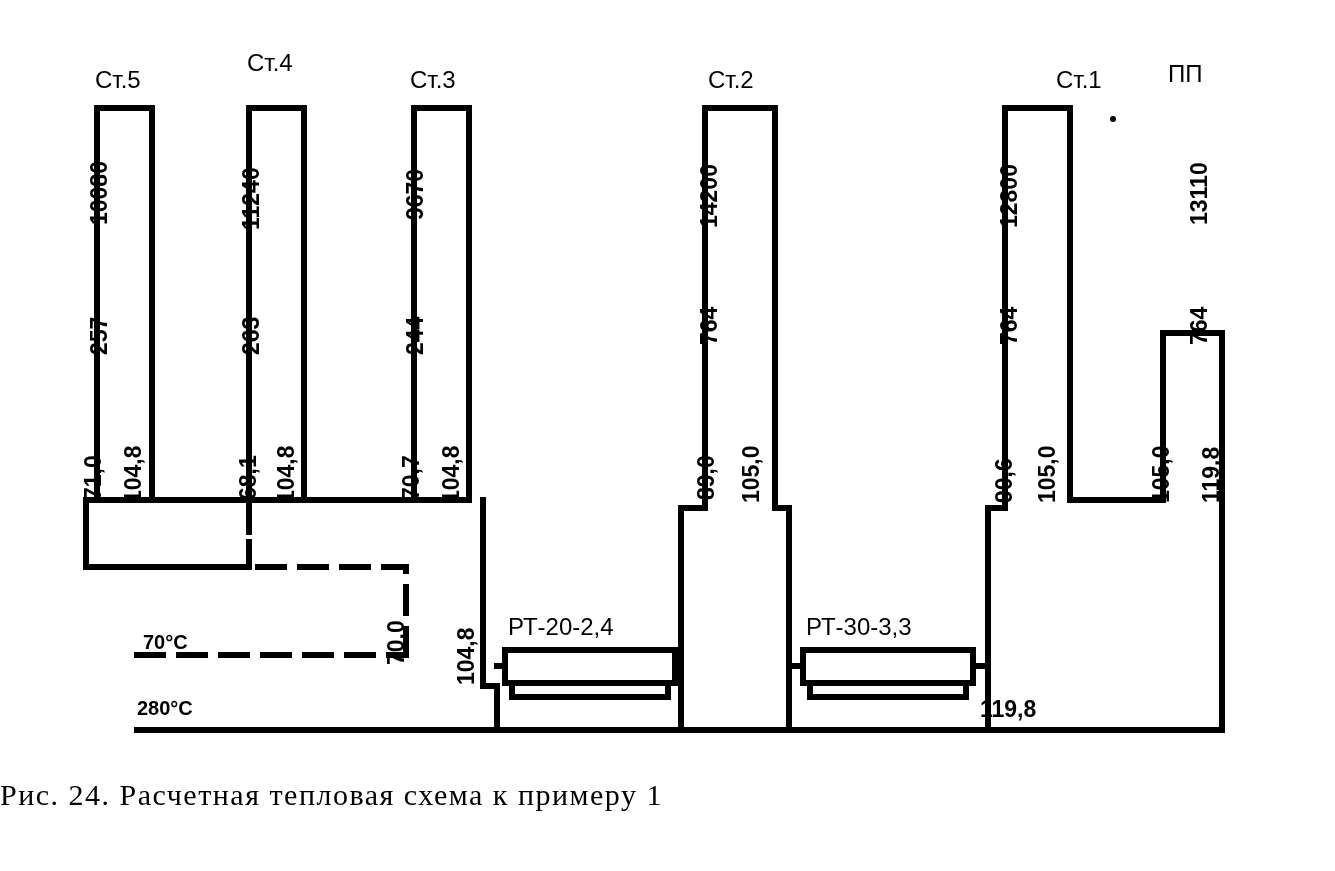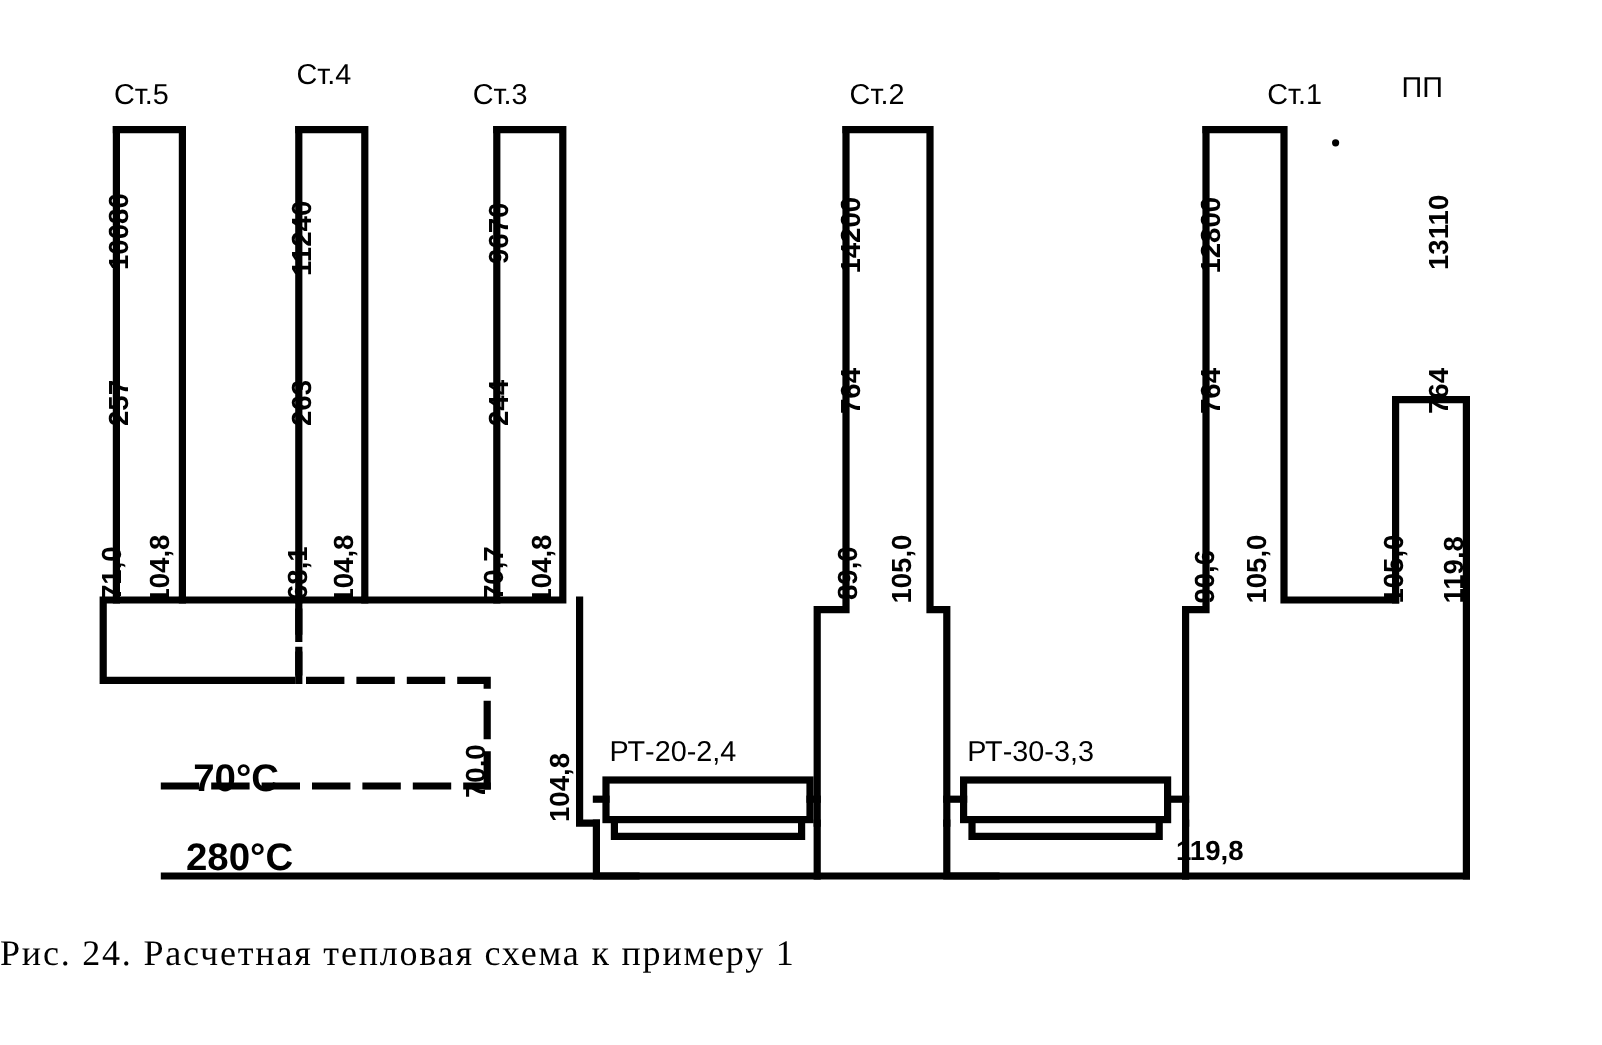--- a/index.html
+++ b/index.html
@@ -40,23 +40,22 @@
     font-size: 23px;
     font-weight: bold;
     transform-origin: 0 0;
     transform: rotate(-90deg);
   }
   .hlabel {
     font-size: 23px;
     font-weight: bold;
   }
   .temp {
-    font-size: 32px;
+    font-size: 20px;
     font-weight: bold;
-    margin-left: 18px;
   }
   .heater-label {
     font-size: 24px;
     font-weight: normal;
   }
   #figure-caption {
     position: absolute;
     left: 0;
     top: 778px;
     width: 1335px;
@@ -120,21 +119,21 @@
       <g stroke-dasharray="22,14">
         <path d="M 249,510 L 249,560"></path>
       </g>
 
       <circle cx="1113" cy="119" r="3" fill="#000000" stroke="none"></circle>
     </g>
   </svg>
 
   <div class="cap hdr" style="left:95px; top:68px;">Ст.5</div>
   <div class="cap hdr" style="left:247px; top:51px;">Ст.4</div>
-  <div class="cap hdr" style="left:394px; top:68px;text-align:center;">Ст.3</div>
+  <div class="cap hdr" style="left:410px; top:68px;text-align:center;">Ст.3</div>
   <div class="cap hdr" style="left:708px; top:68px;">Ст.2</div>
   <div class="cap hdr" style="left:1056px; top:68px;">Ст.1</div>
   <div class="cap hdr" style="left:1168px; top:62px;">ПП</div>
 
   <div class="cap vlabel" style="left:88px; top:225px;">10080</div>
   <div class="cap vlabel" style="left:240px; top:230px;">11240</div>
   <div class="cap vlabel" style="left:404px; top:220px;">9670</div>
   <div class="cap vlabel" style="left:698px; top:228px;">14200</div>
   <div class="cap vlabel" style="left:998px; top:228px;">12800</div>
   <div class="cap vlabel" style="left:1188px; top:225px;">13110</div>

